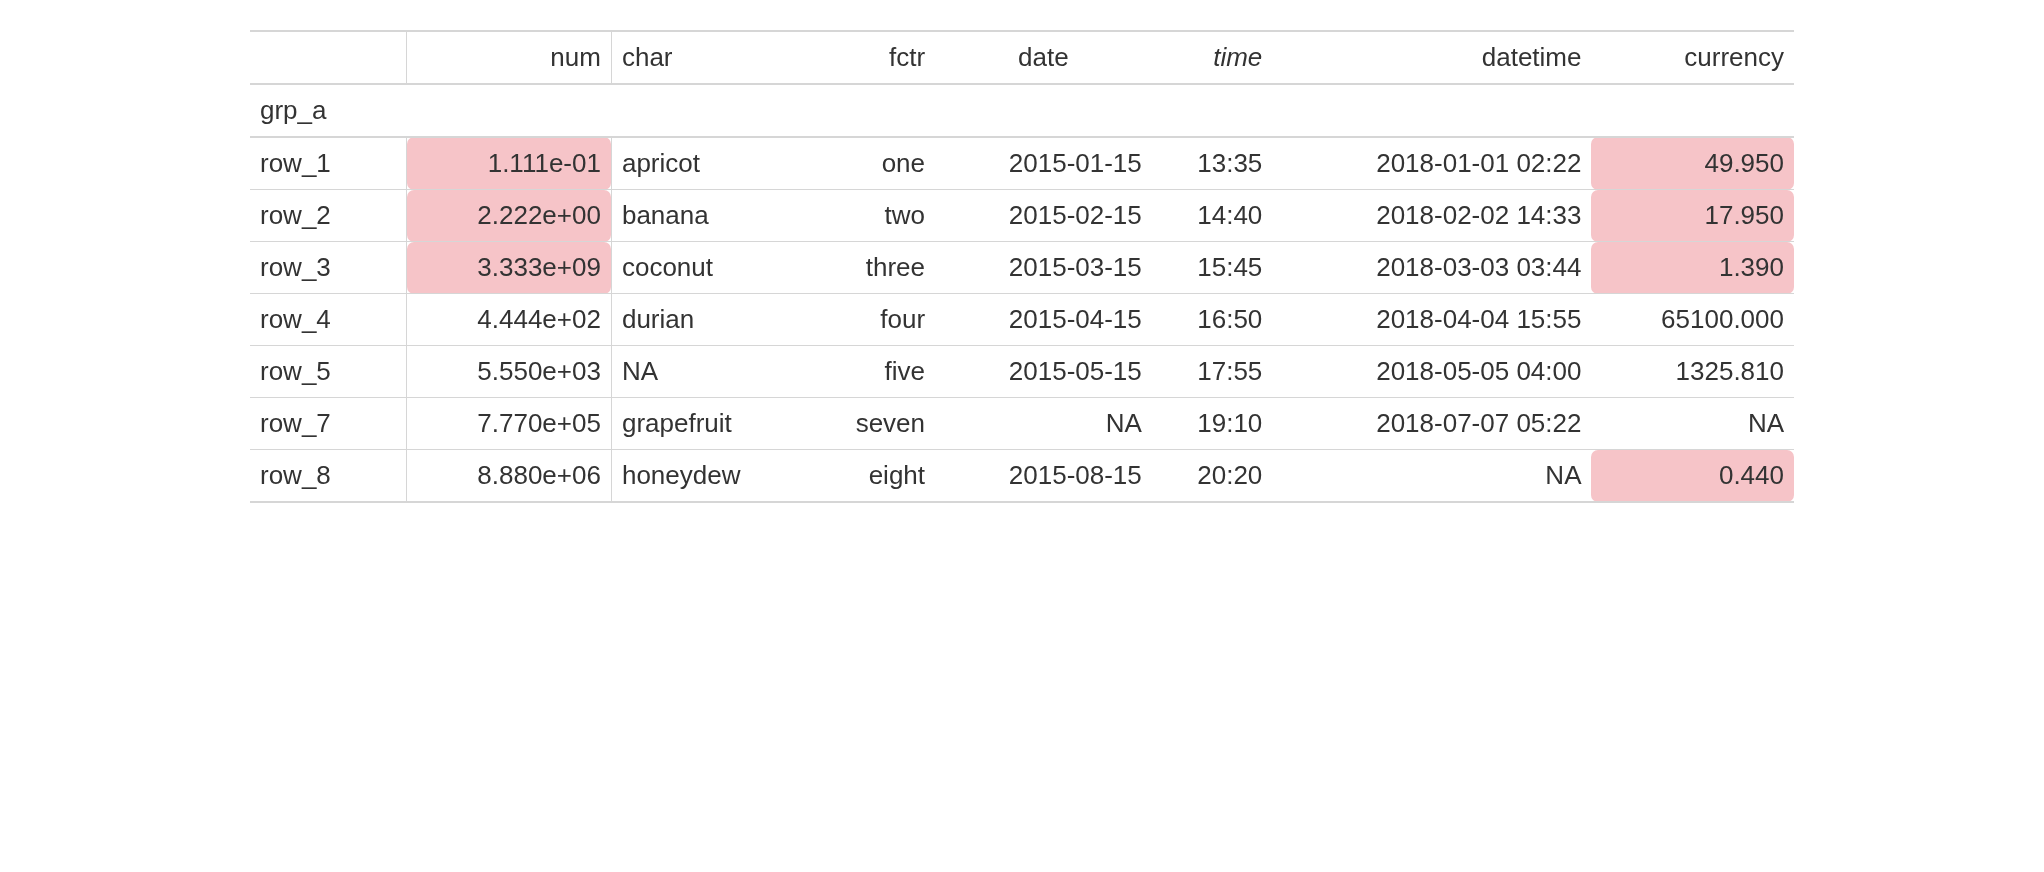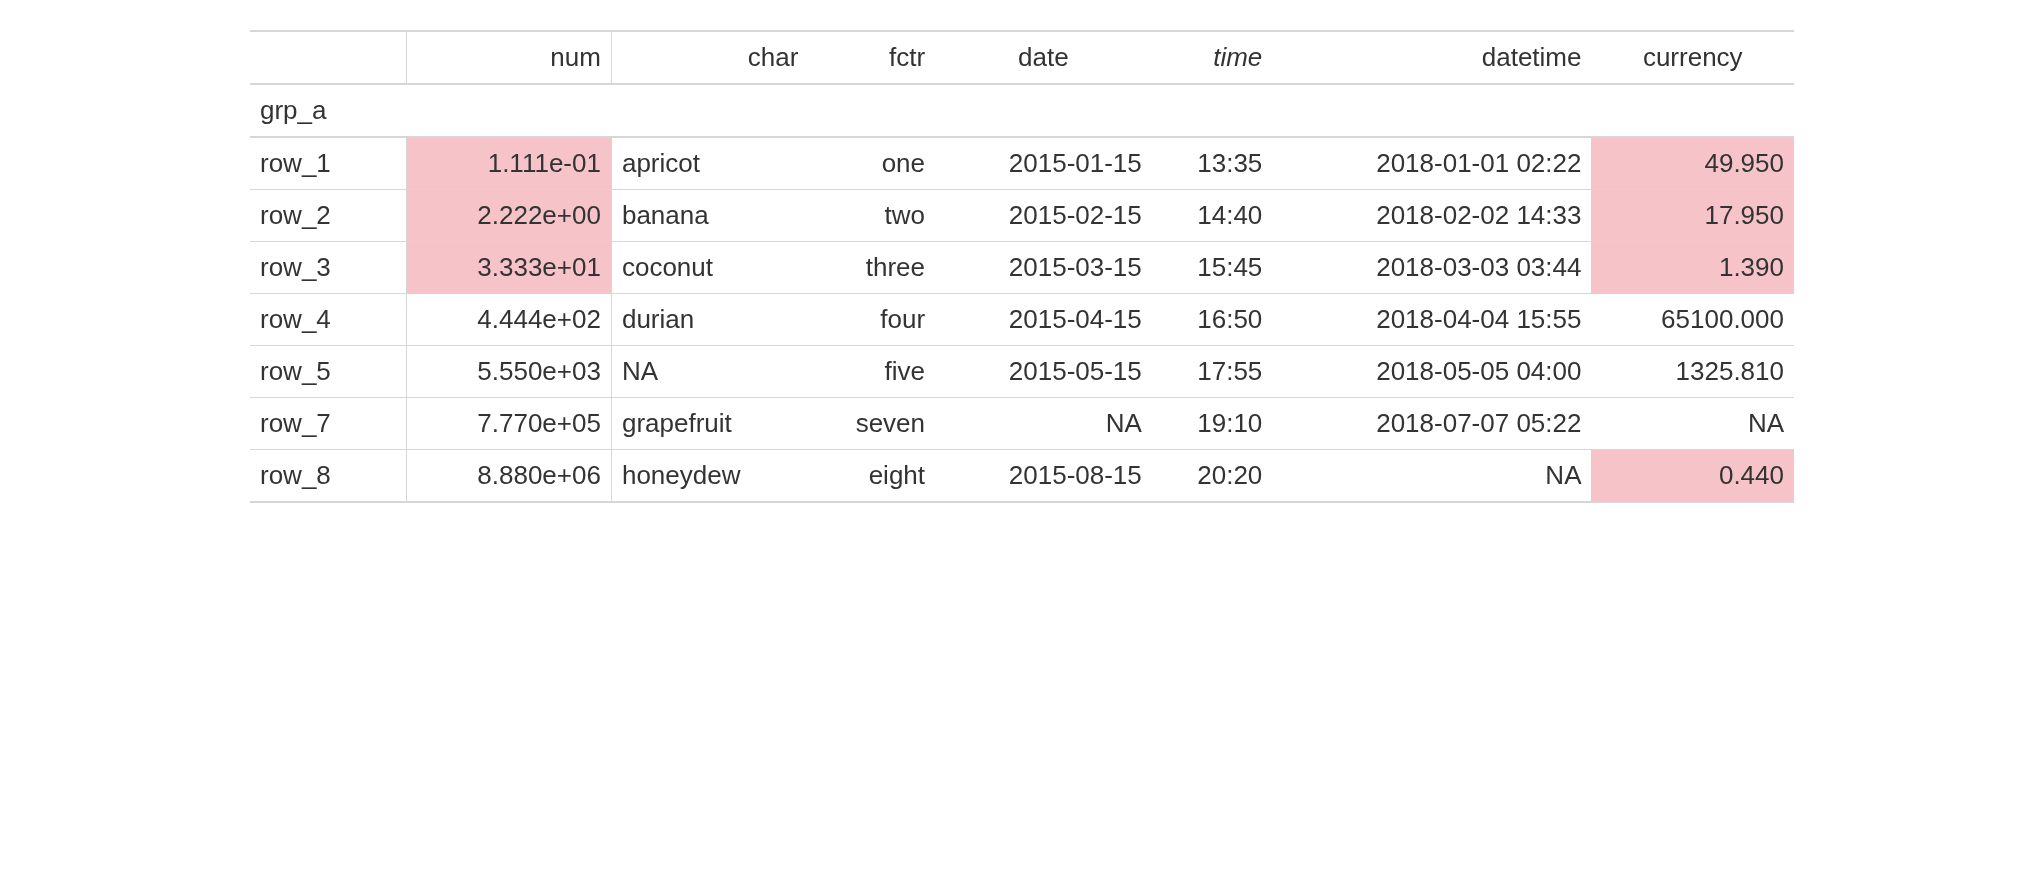--- a/index.html
+++ b/index.html
@@ -25,26 +25,26 @@
     padding: 10px 10px 10px 10px;
     border-top: 2px solid #d6d6d6;
     border-bottom: 2px solid #d6d6d6;
     white-space: nowrap;
   }
   th.stub-head {
     text-align: left;
     min-width: 90px;
   }
   th.col-num      { text-align: right; }
-  th.col-char     { text-align: right;  }
+  th.col-char     { text-align: left;  }
   th.col-fctr     { text-align: right; padding-right: 18px; }
   th.col-date     { text-align: center; }
   th.col-time     { text-align: right; font-style: italic; }
   th.col-datetime { text-align: right; }
-  th.col-currency { }
+  th.col-currency { text-align: right; }
 
   tr.group td {
     padding: 10px 10px;
     border-top: 2px solid #d6d6d6;
     border-bottom: 2px solid #d6d6d6;
     font-weight: 400;
     text-align: left;
   }
 
   tbody tr.datarow td {
@@ -57,21 +57,21 @@
     border-bottom: 2px solid #d6d6d6;
   }
   td.stub { text-align: left; border-left: none; border-right: none; }
   td.num, td.date, td.time, td.datetime, td.currency { text-align: right; }
   td.char { text-align: left; }
   td.fctr { text-align: right; padding-right: 18px; }
 
   
   td.num, th.col-num { border-left: 1px solid #d6d6d6; border-right: 1px solid #d6d6d6; }
 
-  .hl { background-color: #f6c4c8; }
+  .hl { background-color: #f6c4c8; border-radius: 7px; }
 </style>
 </head>
 <body>
 
 <div class="wrap">
   <table>
     <thead>
       <tr class="colhdr">
         <th class="stub-head"></th>
         <th class="col-num">num</th>
@@ -103,21 +103,21 @@
           <td class="num hl">2.222e+00</td>
           <td class="char">banana</td>
           <td class="fctr">two</td>
           <td class="date">2015-02-15</td>
           <td class="time">14:40</td>
           <td class="datetime">2018-02-02 14:33</td>
           <td class="currency hl">17.950</td>
         </tr>
         <tr class="datarow">
           <td class="stub">row_3</td>
-          <td class="num hl">3.333e+01</td>
+          <td class="num hl">3.333e+09</td>
           <td class="char">coconut</td>
           <td class="fctr">three</td>
           <td class="date">2015-03-15</td>
           <td class="time">15:45</td>
           <td class="datetime">2018-03-03 03:44</td>
           <td class="currency hl">1.390</td>
         </tr>
         <tr class="datarow">
           <td class="stub">row_4</td>
           <td class="num">4.444e+02</td>

